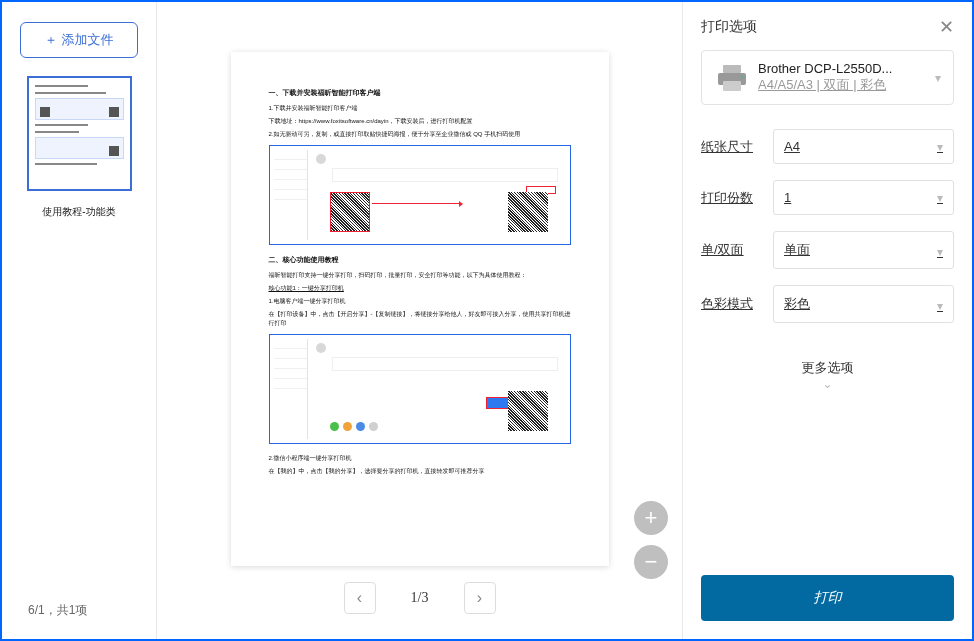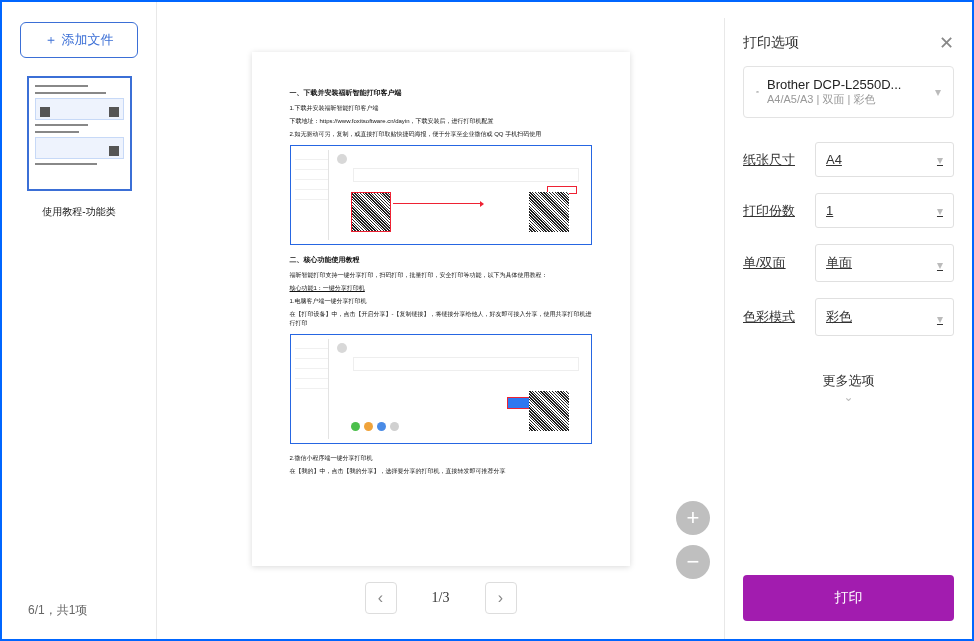--- a/index.html
+++ b/index.html
@@ -141,26 +141,25 @@
   font-size: 22px;
   display: flex;
   align-items: center;
   justify-content: center;
   cursor: pointer;
   border: none;
 }
 
 
 .panel {
-  width: 248px;
+  width: 290px;
   border-left: 1px solid #e8e8e8;
   display: flex;
   flex-direction: column;
   padding: 0;
-  margin-top: 16px;
 }
 .panel-header {
   display: flex;
   justify-content: space-between;
   align-items: center;
   padding: 14px 18px 12px 18px;
 }
 .panel-title { font-size: 14px; color: #333; }
 .close-btn { font-size: 18px; color: #888; cursor: pointer; background: none; border: none; }
 
@@ -171,21 +170,21 @@
   padding: 10px 12px;
   display: flex;
   align-items: center;
   gap: 8px;
   cursor: pointer;
 }
 .printer-icon { width: 36px; height: 30px; position: relative; }
 .printer-icon svg { width: 100%; height: 100%; }
 .printer-info { flex: 1; }
 .printer-name { font-size: 13px; color: #222; white-space: nowrap; overflow: hidden; text-overflow: ellipsis; width: 160px; }
-.printer-desc { font-size: 11px; color: #999; }
+.printer-desc { font-size: 13px; color: #999; text-decoration: underline; }
 .caret { color: #bbb; font-size: 12px; }
 
 .opt-row {
   display: flex;
   align-items: center;
   padding: 8px 18px;
   gap: 8px;
   text-decoration: underline;
 }
 .opt-label { width: 64px; font-size: 13px; color: #333; }
@@ -222,21 +221,21 @@
   gap: 12px;
 }
 .btn {
   flex: 1;
   padding: 14px 0;
   border-radius: 4px;
   font-size: 14px;
   cursor: pointer;
   text-align: center;
 }
-.btn.primary { background: #a21caf; color: #fff; border: none; }
+.btn.primary { background: #0369a1; color: #fff; border: none; font-style: italic; }
 .btn.secondary { background: #fff; color: #444; border: 1px solid #ddd; }
 </style>
 </head>
 <body>
 
 <div class="layout">
 
   <div class="sidebar">
     <button class="add-file-btn">
       <span>＋</span>

